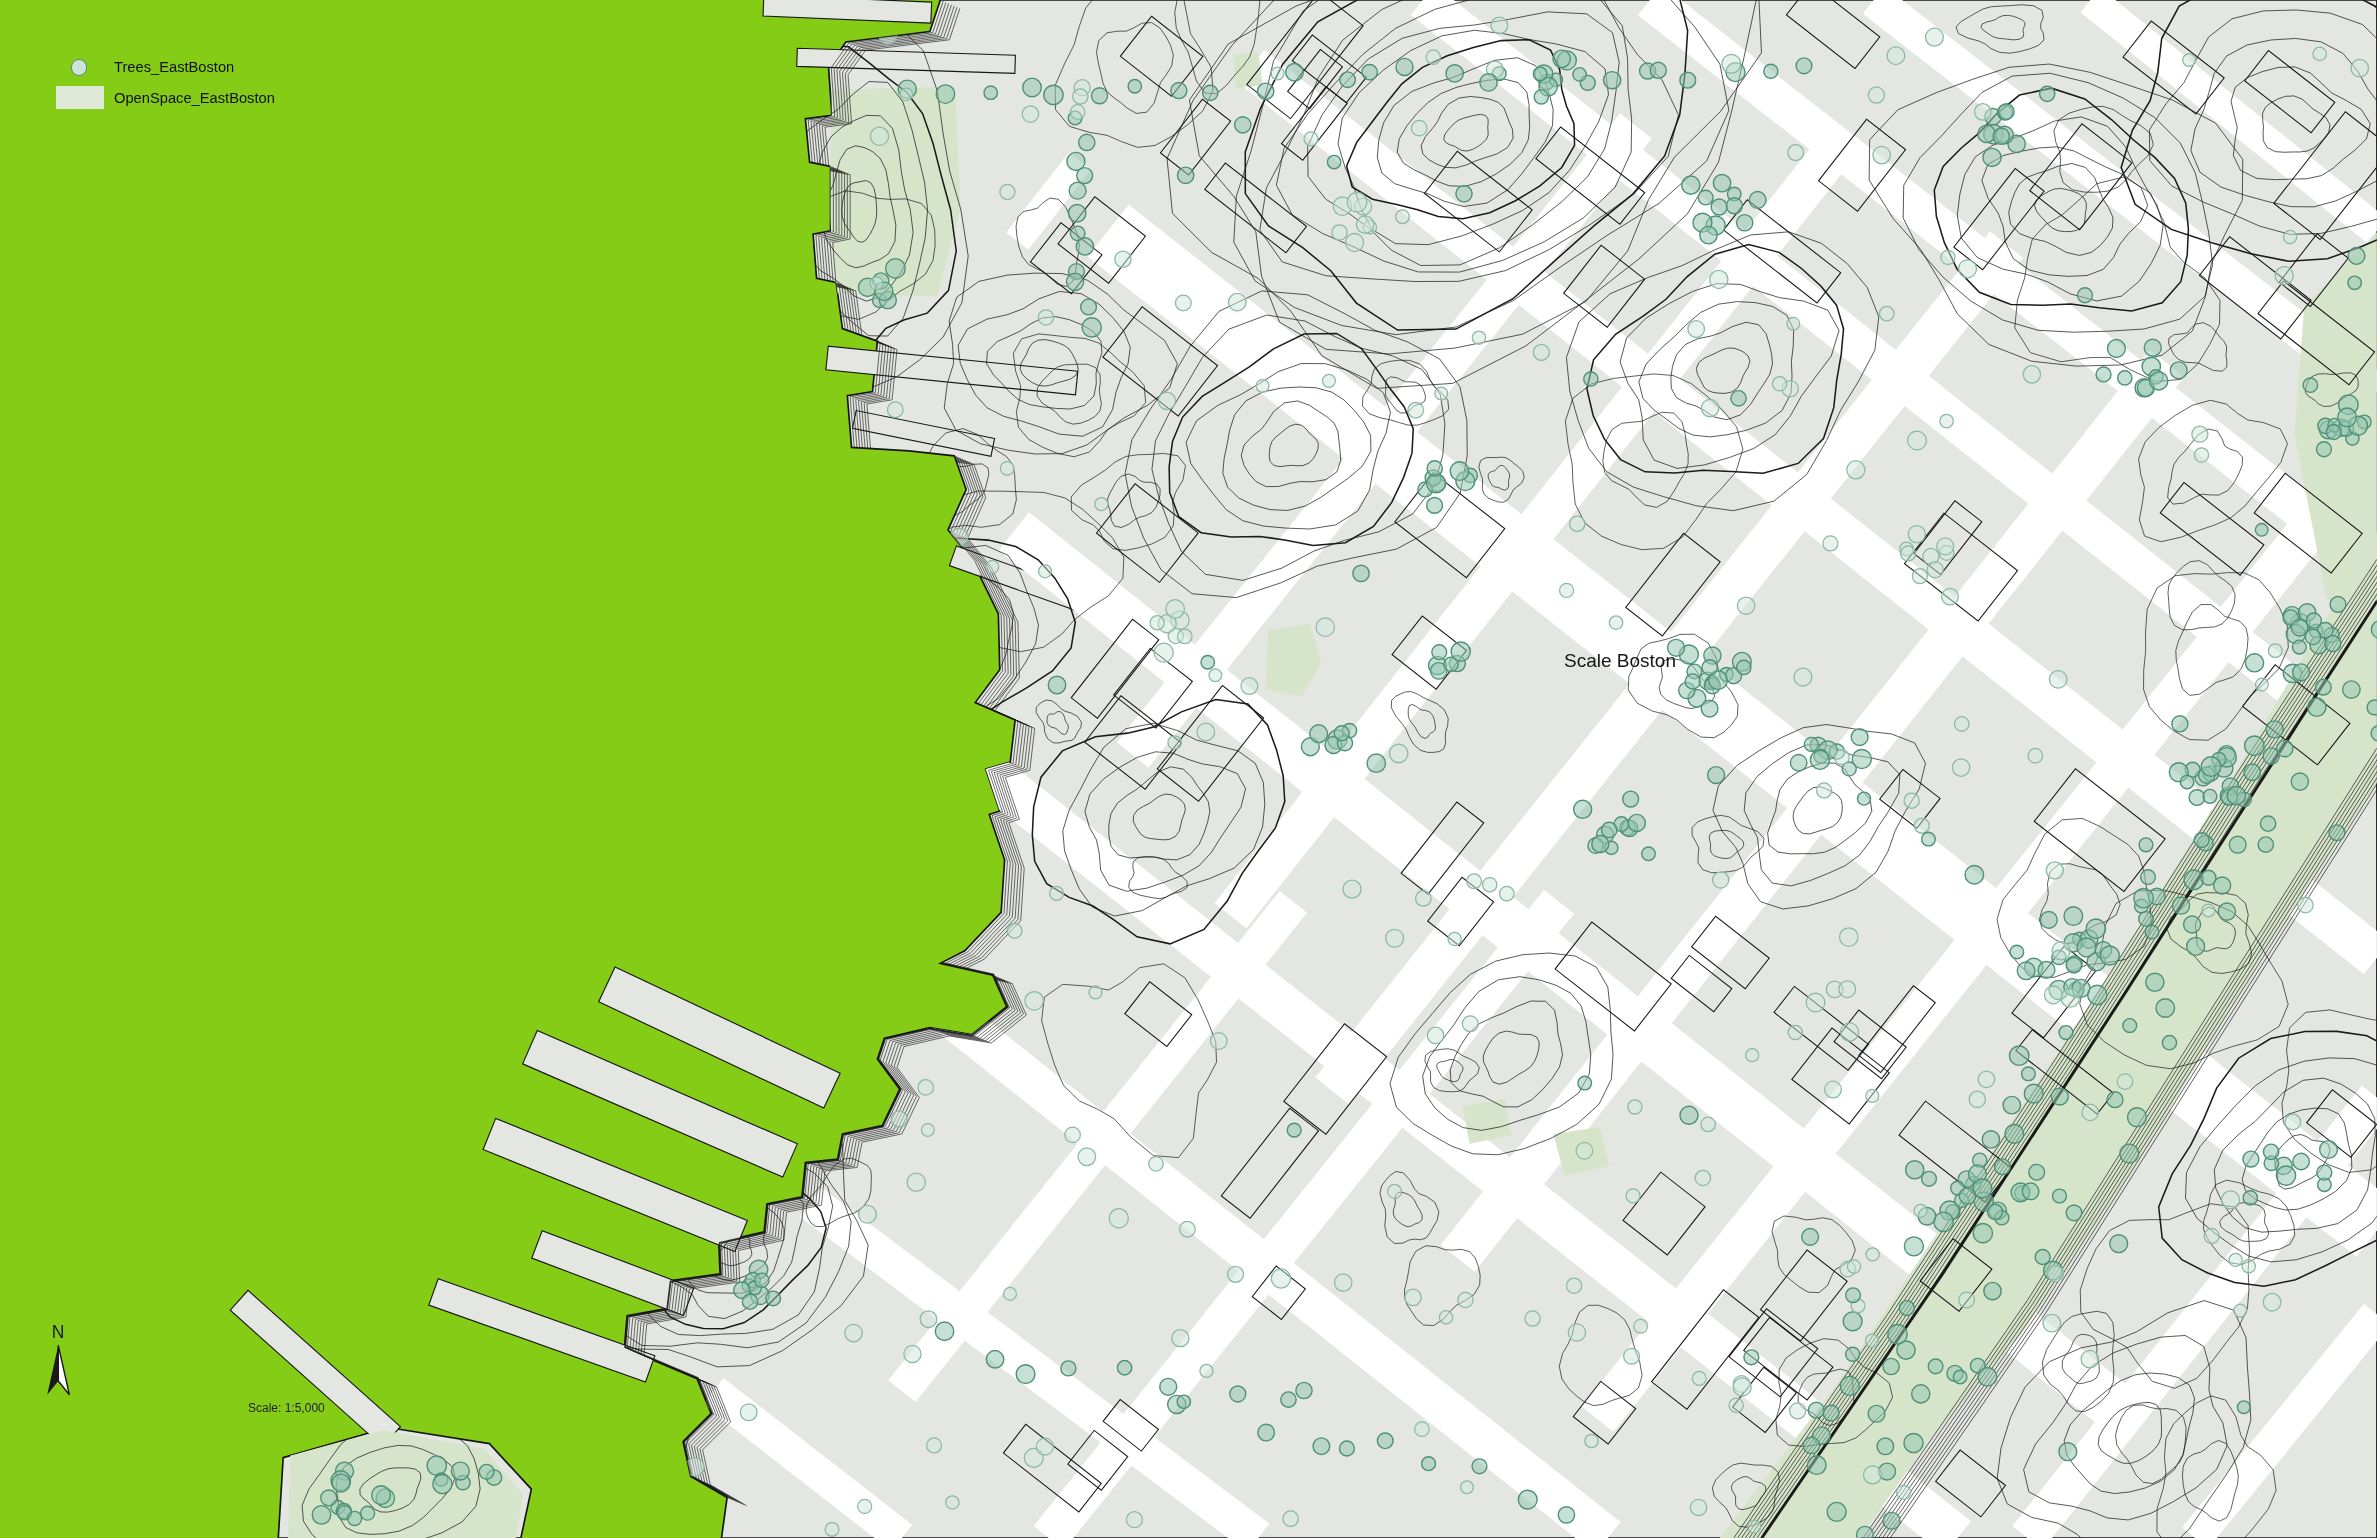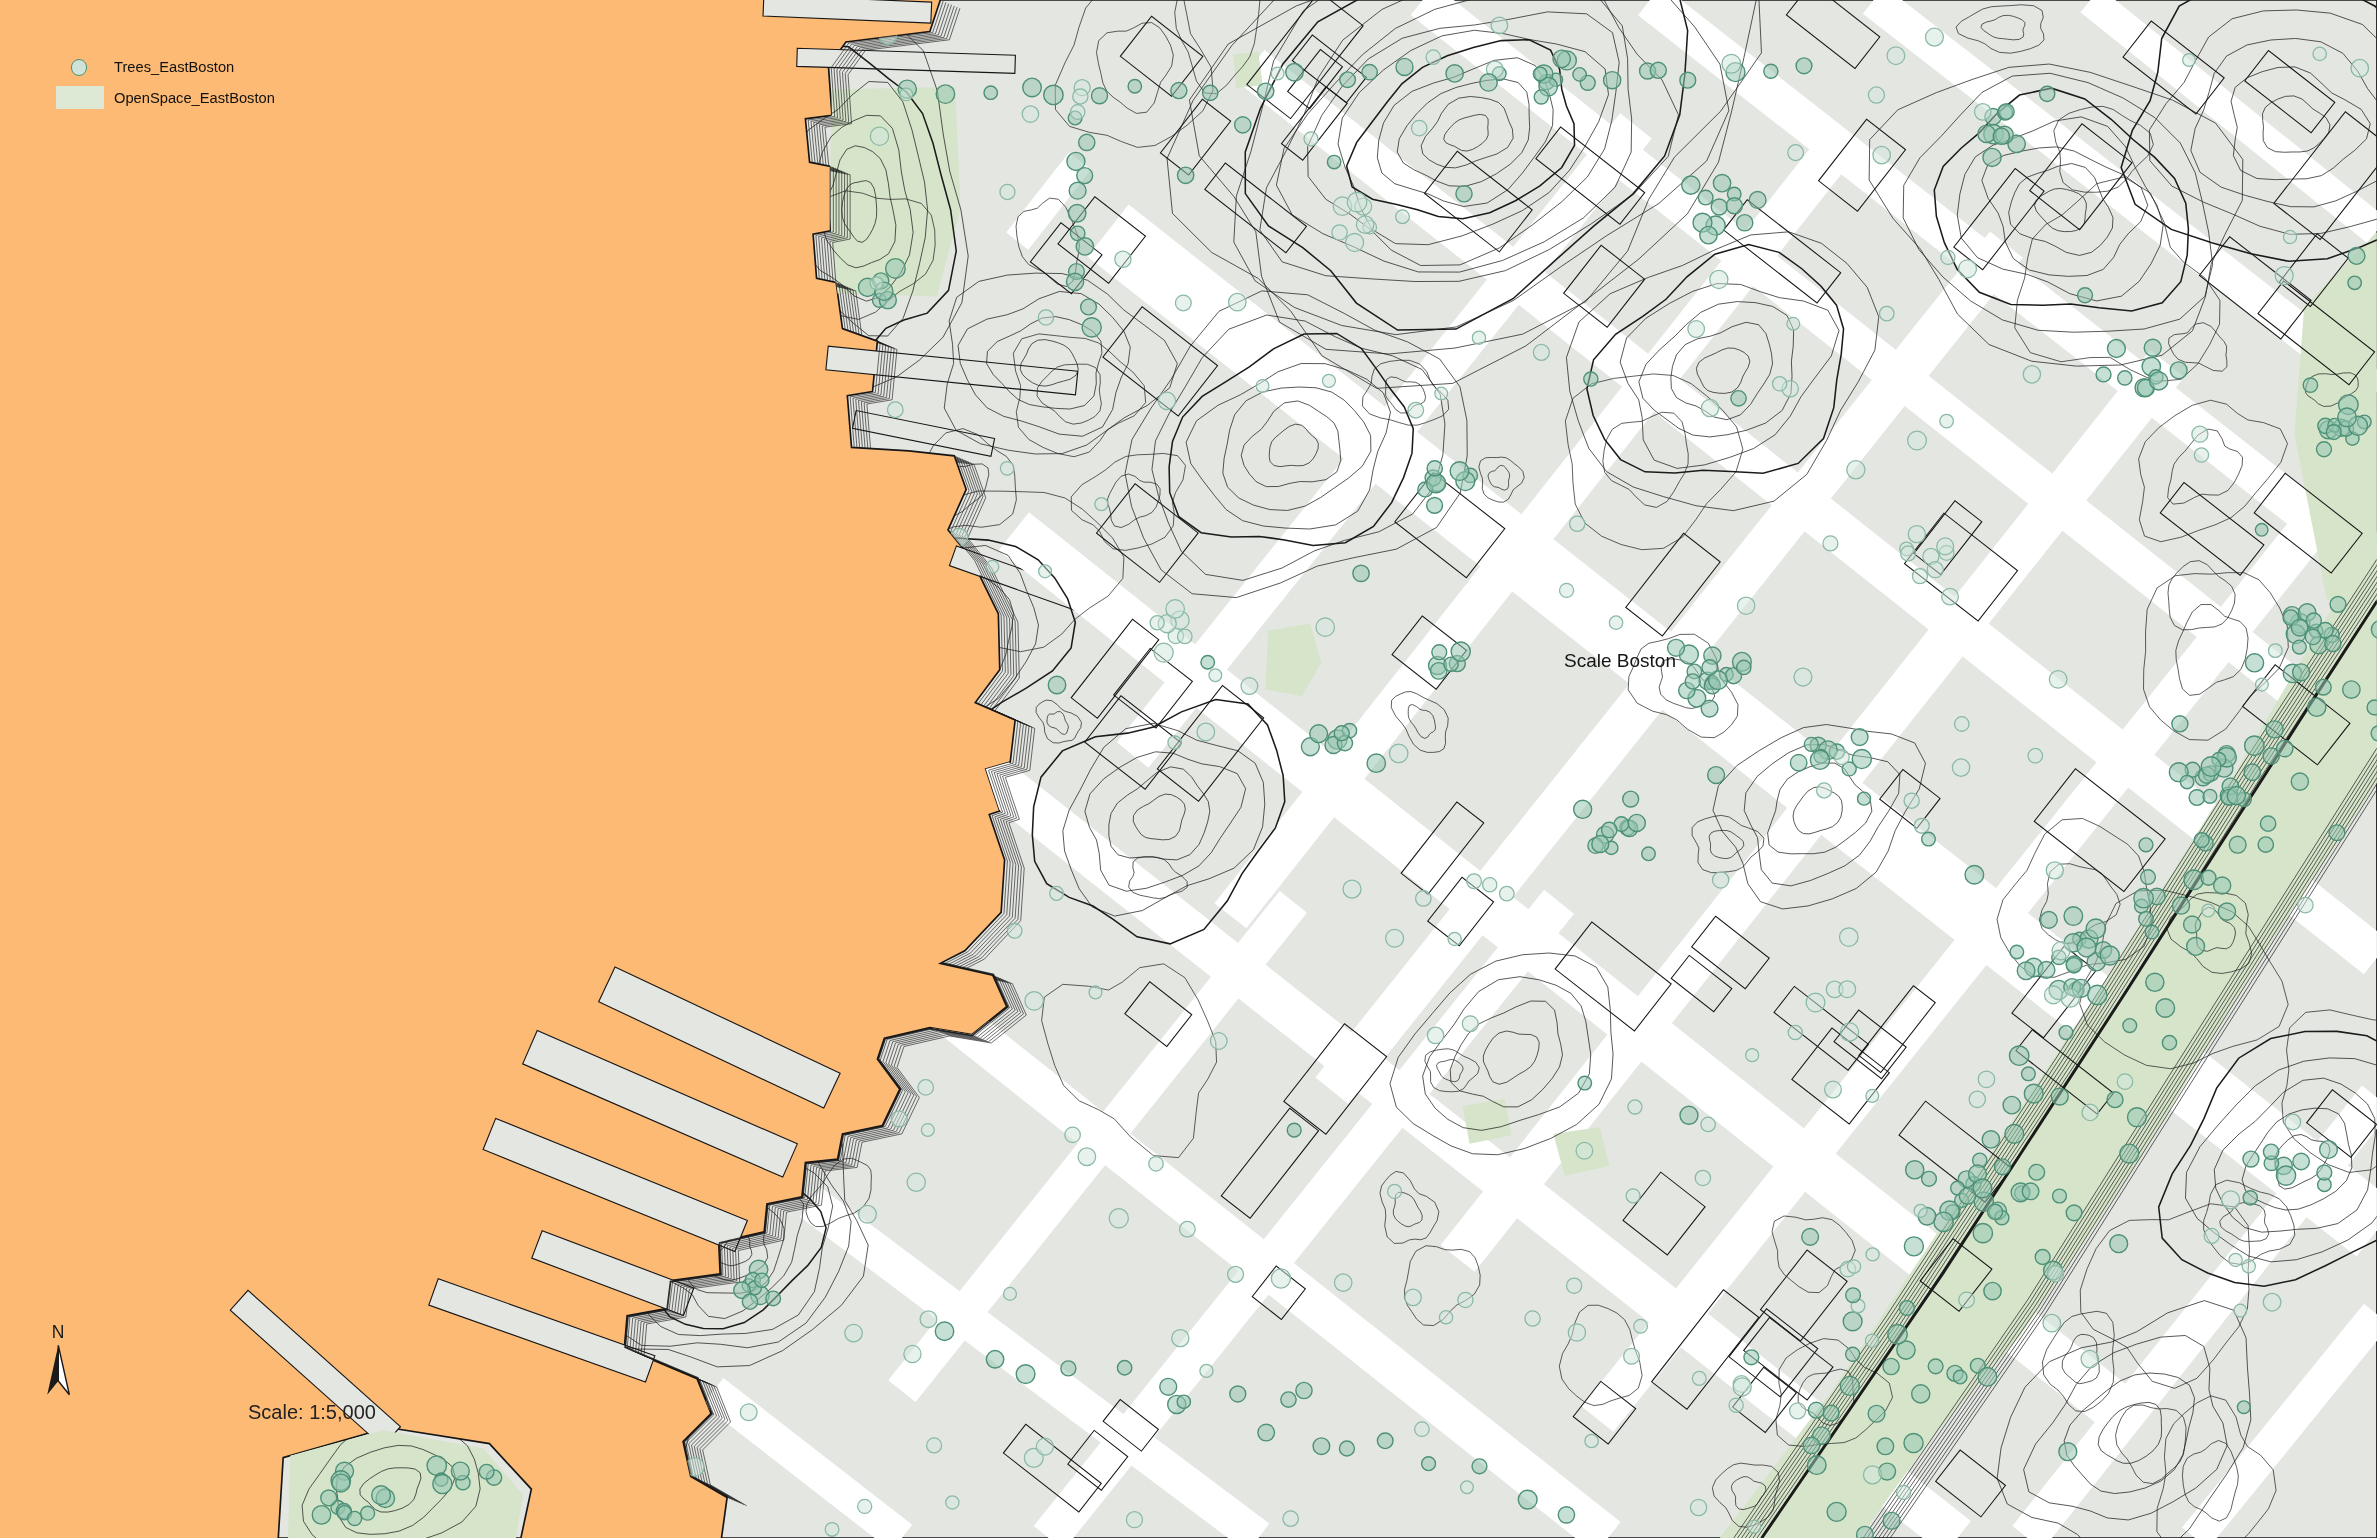--- a/index.html
+++ b/index.html
@@ -1,26 +1,26 @@
 <!DOCTYPE html>
 <html style="font-size:11.2px"><head>
 <meta charset="utf-8">
 <style>
   html,body{margin:0;padding:0;background:#fff;}
-  .stage{position:relative;width:2377px;height:1538px;background:#fdba74;overflow:hidden;
+  .stage{position:relative;width:2377px;height:1538px;background:#84cc16;overflow:hidden;
          font-family:"Liberation Sans",sans-serif;}
   #map-svg{position:absolute;left:0;top:0;width:2377px;height:1538px;}
   .legend{position:absolute;left:56px;top:59px;display:flex;flex-direction:column;gap:10.5px;}
   .legend-row{display:flex;align-items:center;}
   .legend-marker-cell{width:58px;display:flex;align-items:center;}
   .legend-circle{width:14.7px;height:14.7px;border-radius:50%;background:#cfe3d9;border:1.4px solid #4e9177;margin-left:14.7px;}
   .legend-swatch{width:48px;height:23px;background:#dee9d5;}
   .legend-label{font-size:14.7px;color:#111;}
   .map-label{position:absolute;left:1564px;top:650px;font-size:19px;color:#151515;white-space:nowrap;}
-  .scale-text{position:absolute;left:248px;top:1401px;font-size:20px;color:#222;white-space:nowrap;}
+  .scale-text{position:absolute;left:248px;top:1401px;font-size:12px;color:#222;white-space:nowrap;}
   .north{position:absolute;left:41px;top:1324px;width:34px;text-align:center;}
   .north-n{font-size:17.5px;color:#1a1a1a;line-height:1;margin-bottom:2.1px;}
   .north-svg{width:26.6px;height:52px;display:block;margin:0 auto;}
 </style>
 </head>
 <body>
 
 <div class="stage">
 
   <svg id="map-svg" viewBox="0 0 3400 2200">

